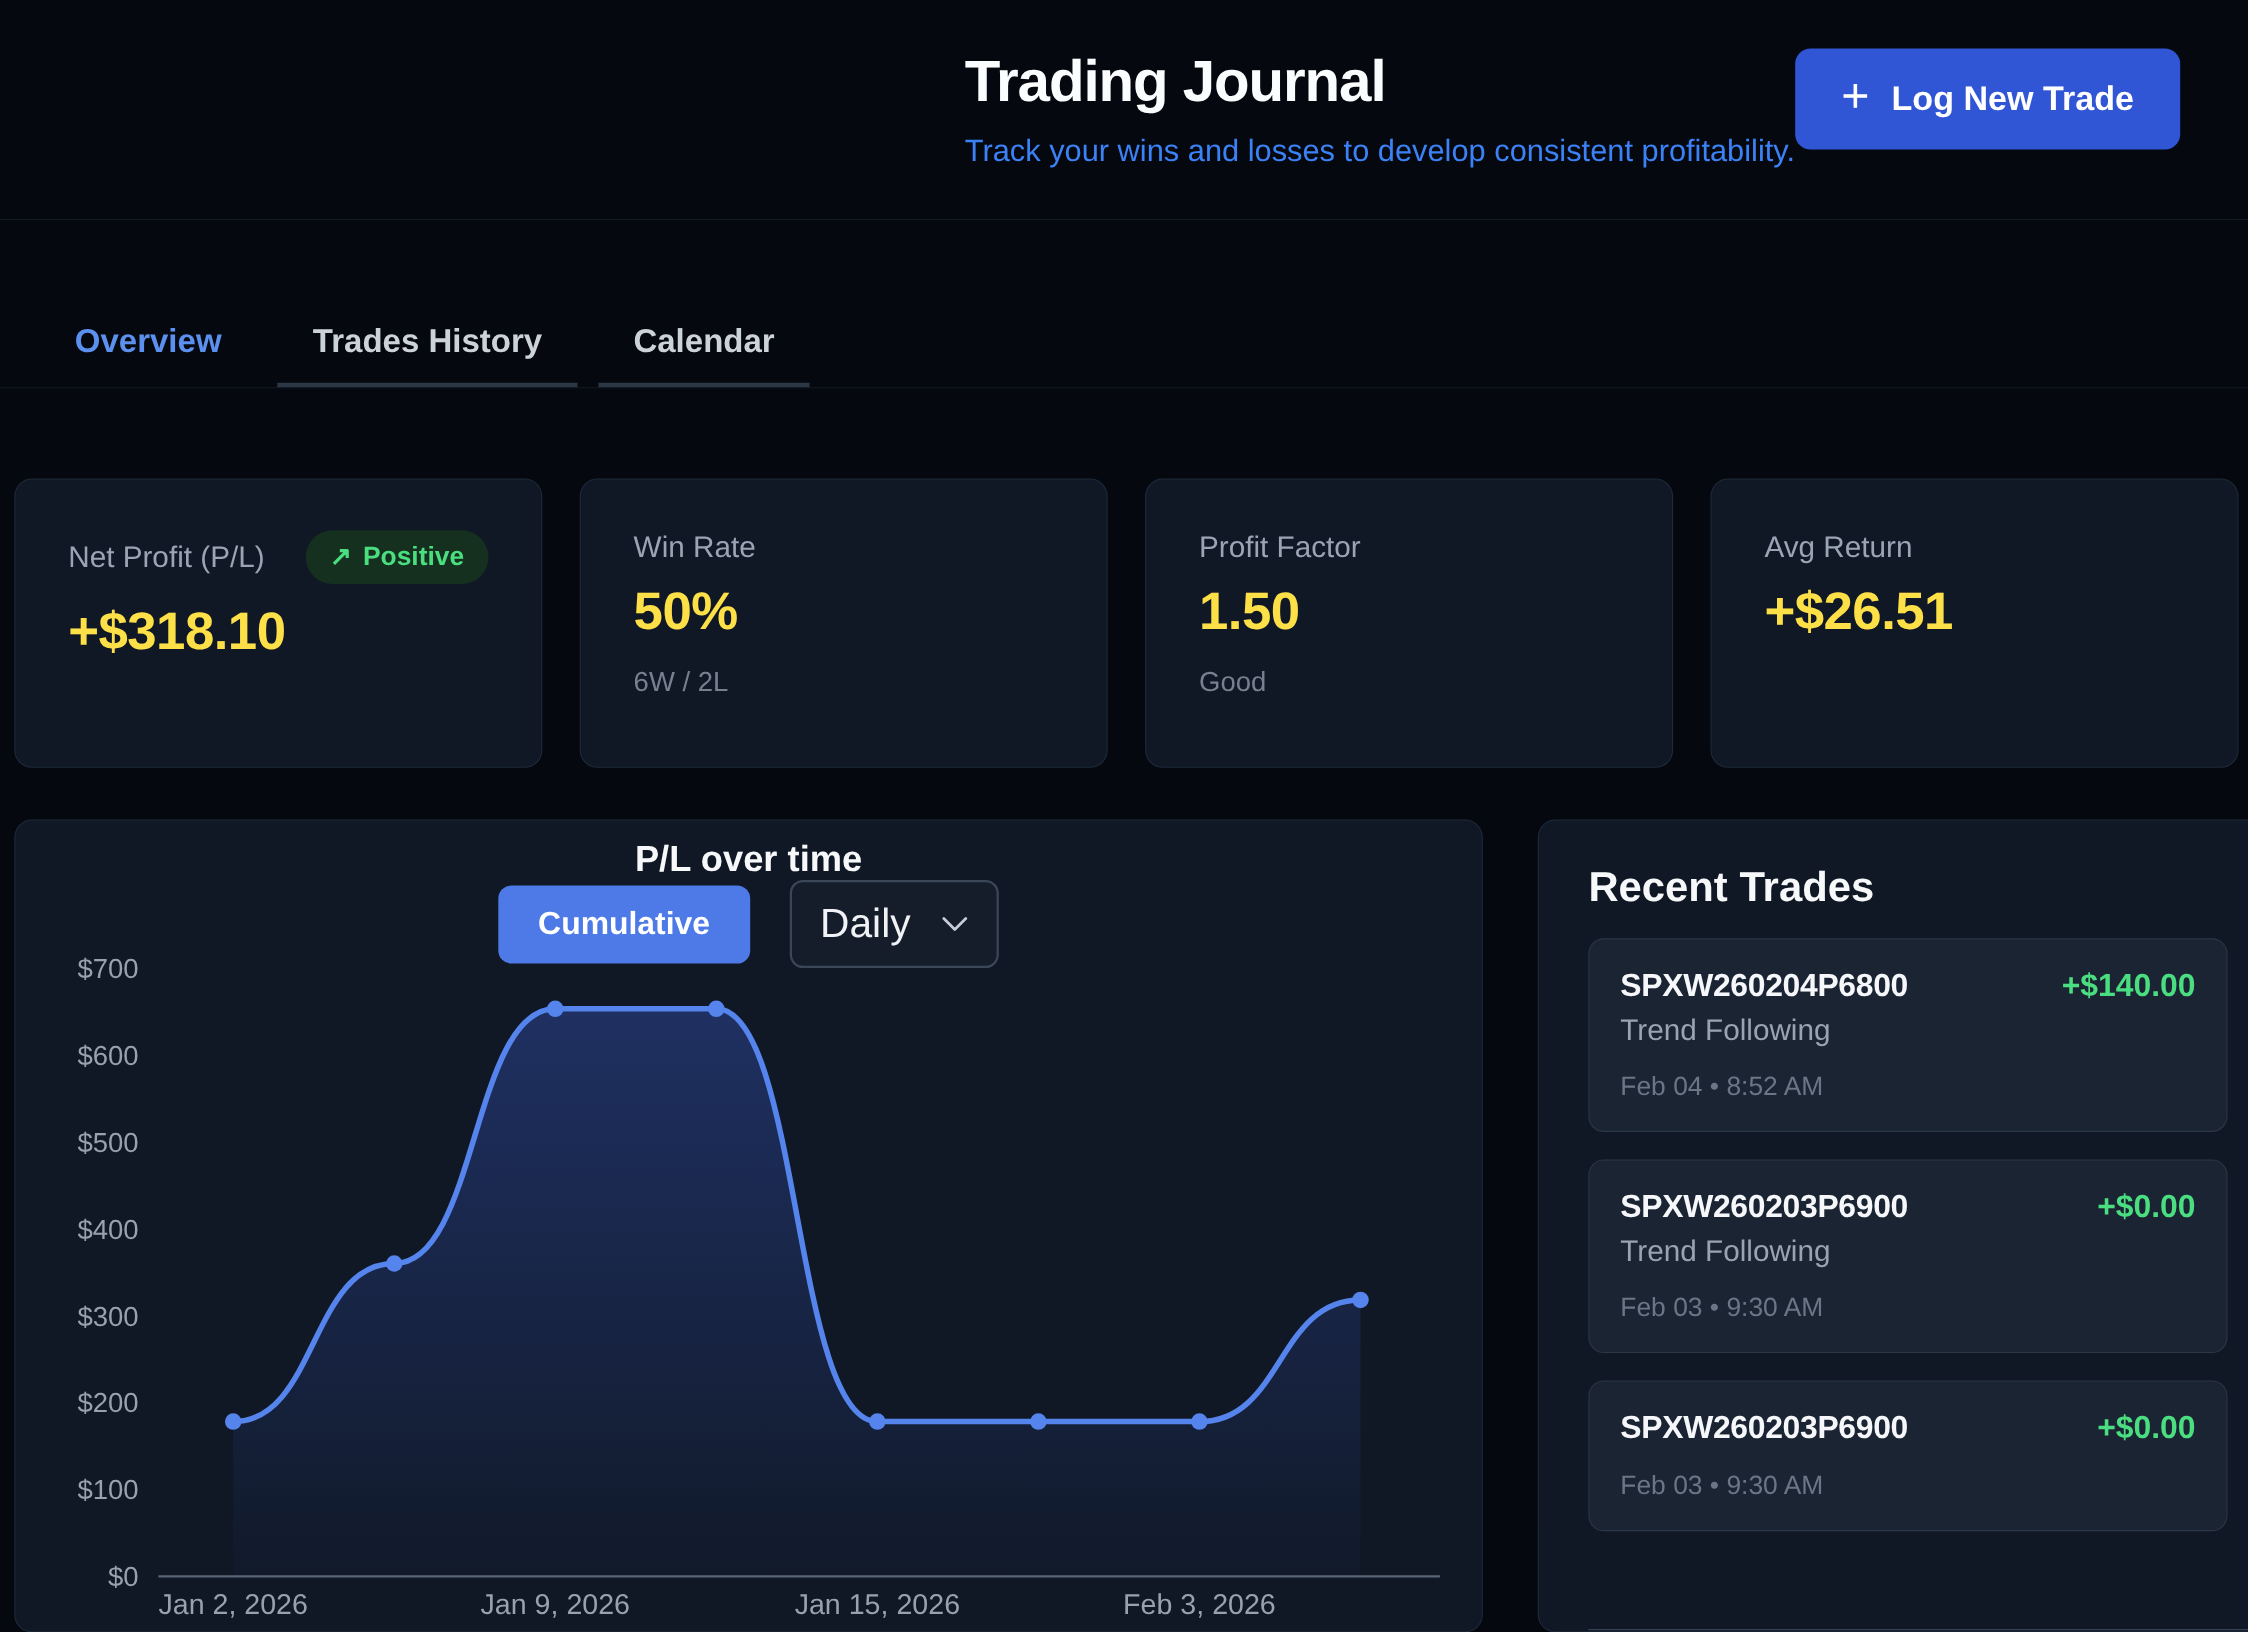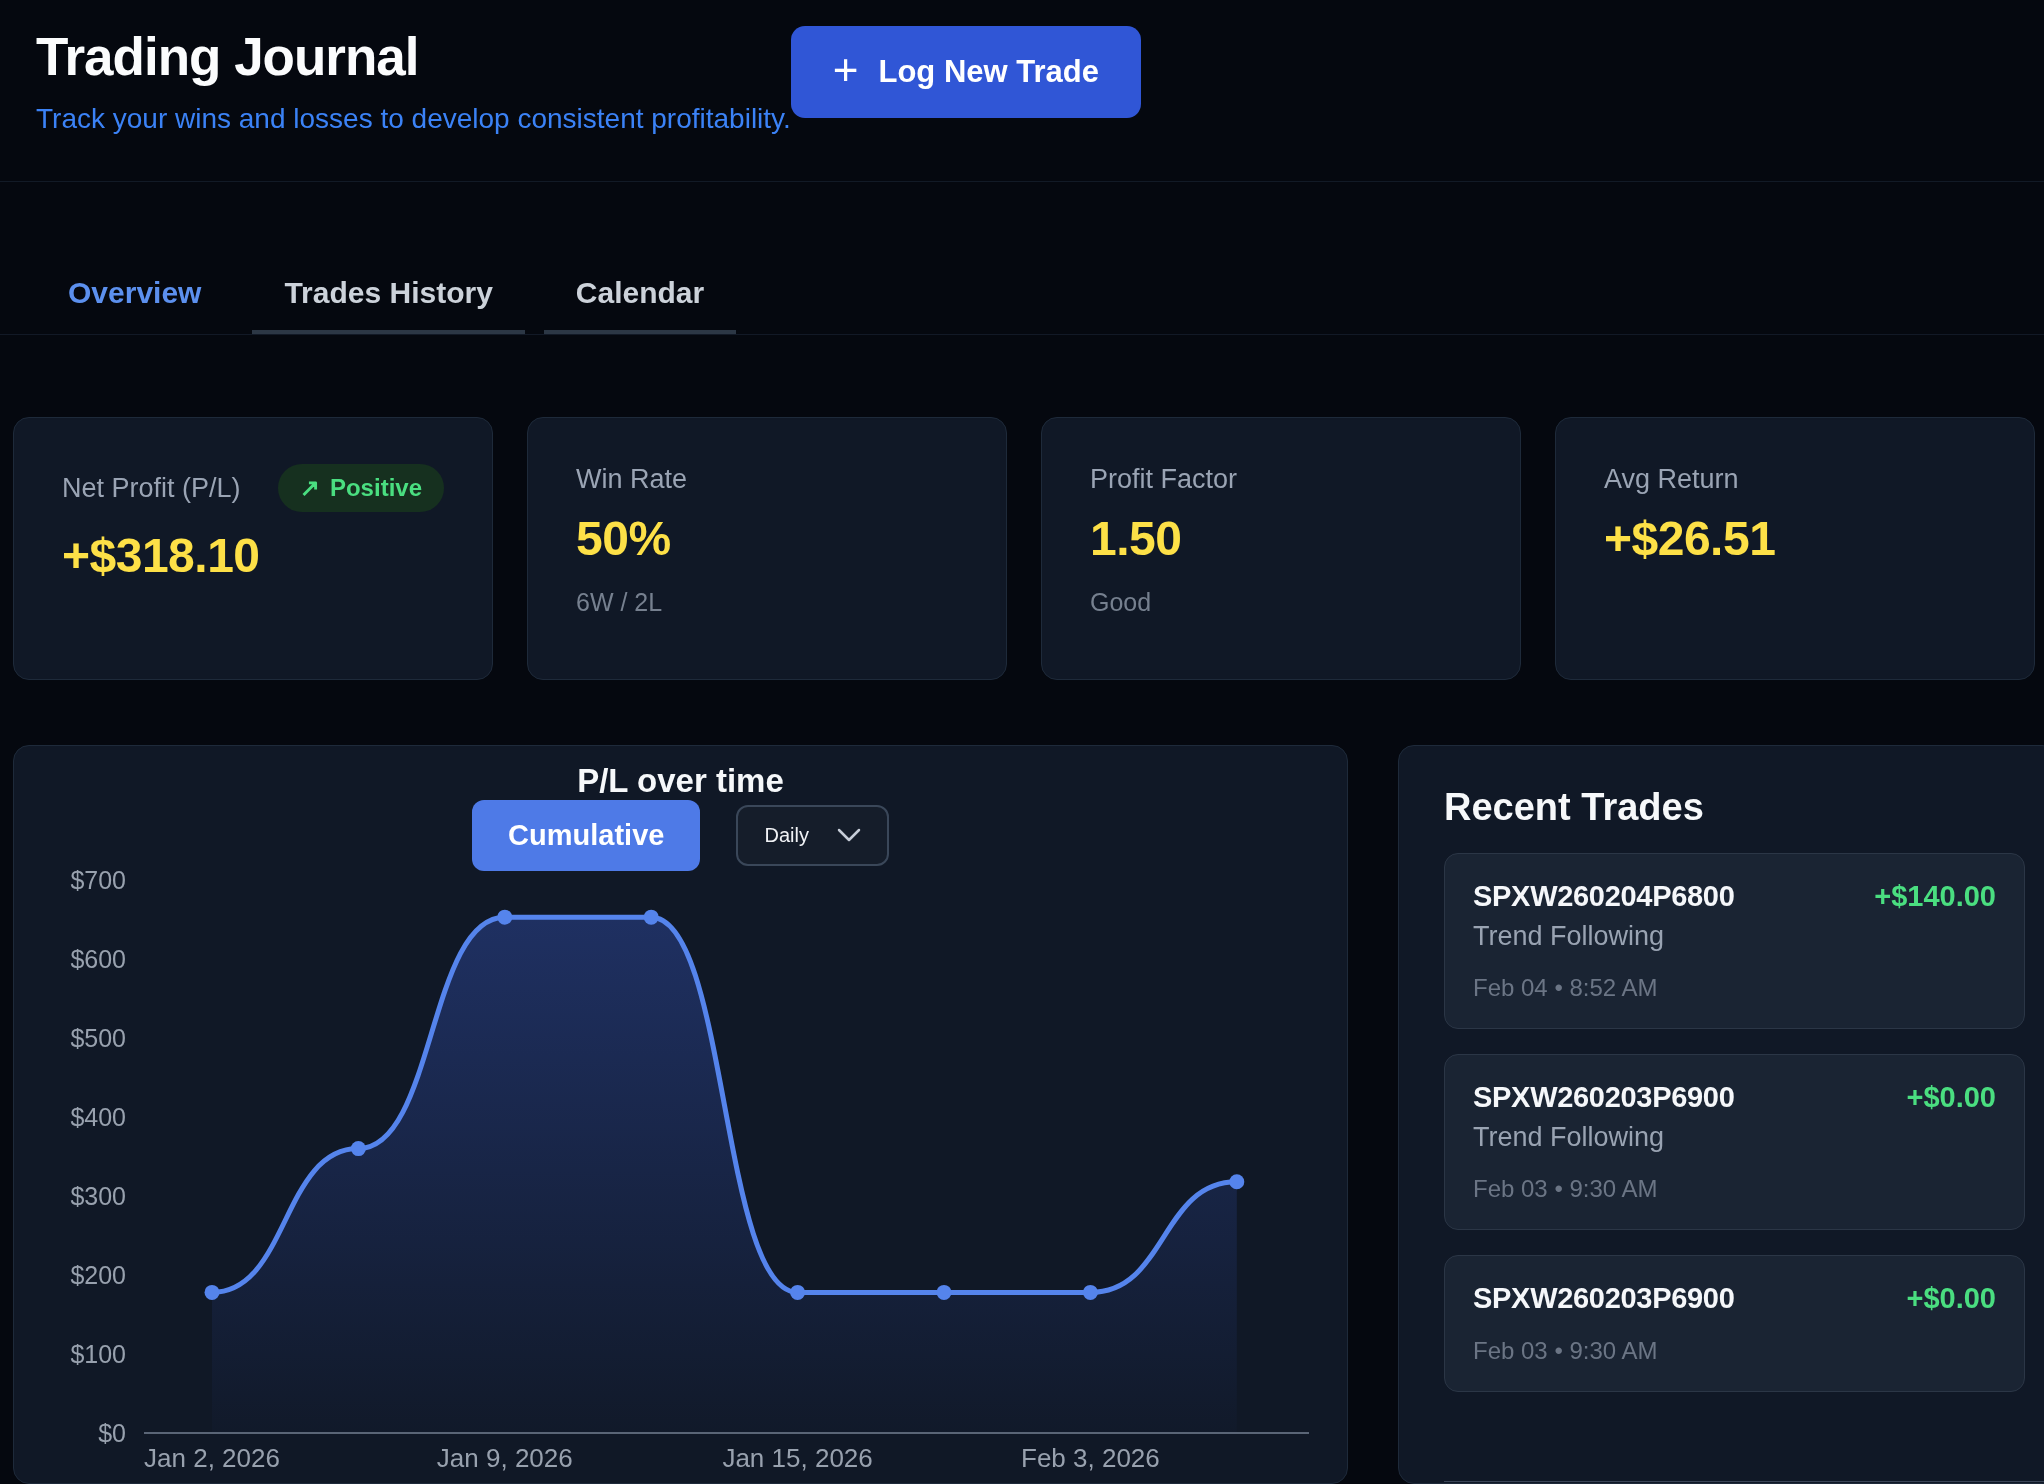--- a/index.html
+++ b/index.html
@@ -7,22 +7,22 @@
   body {
     position:relative;
     background:#05080f;
     color:#eef1f5;
     font-family:"Liberation Sans", sans-serif;
     overflow:hidden;
   }
 
   
   .page-header {
-    display:flex; justify-content:flex-start; align-items:flex-start;
-    padding:26px 36px 46px 36px;
+    display:flex; justify-content:flex-end; align-items:flex-start;
+    padding:44px 36px 46px 36px;
     border-bottom:1px solid #121a26;
   }
   .page-title { font-size:53px; font-weight:700; color:#fbfcfd; letter-spacing:-1px; }
   .page-subtitle { font-size:28px; color:#3b82f6; margin-top:16px; font-weight:400; }
   .btn-primary {
     display:flex; align-items:center; gap:20px;
     background:#3056d6; color:#ffffff; border:none; cursor:pointer;
     height:92px; padding:0 42px; margin-right:26px;
     border-radius:14px; font-family:inherit;
     font-size:31px; font-weight:700;
@@ -74,21 +74,21 @@
   .chart-title { font-size:33px; font-weight:700; color:#f6f8fa; }
   .chart-controls { display:flex; align-items:center; gap:36px; }
   .btn-cumulative {
     background:#4e7ae7; color:#ffffff; border:none; cursor:pointer;
     font-family:inherit; font-size:29px; font-weight:600;
     padding:19px 36px; border-radius:12px;
   }
   .select {
     display:flex; align-items:center; gap:28px; cursor:pointer;
     background:#151d2a; border:2px solid #3a4759; border-radius:12px;
-    padding:17px 26px; font-size:20px; font-weight:500; color:#f0f2f5;
+    padding:17px 26px; font-size:37px; font-weight:500; color:#f0f2f5;
   }
   #plChart { position:absolute; left:0; top:115px; }
 
   
   .trades-panel {
     position:absolute; left:1398px; top:745px;
     width:660px; height:739px;
     background:#101826; border:1px solid #1e2a3a; border-radius:16px;
     padding:40px 0 0 45px;
   }

